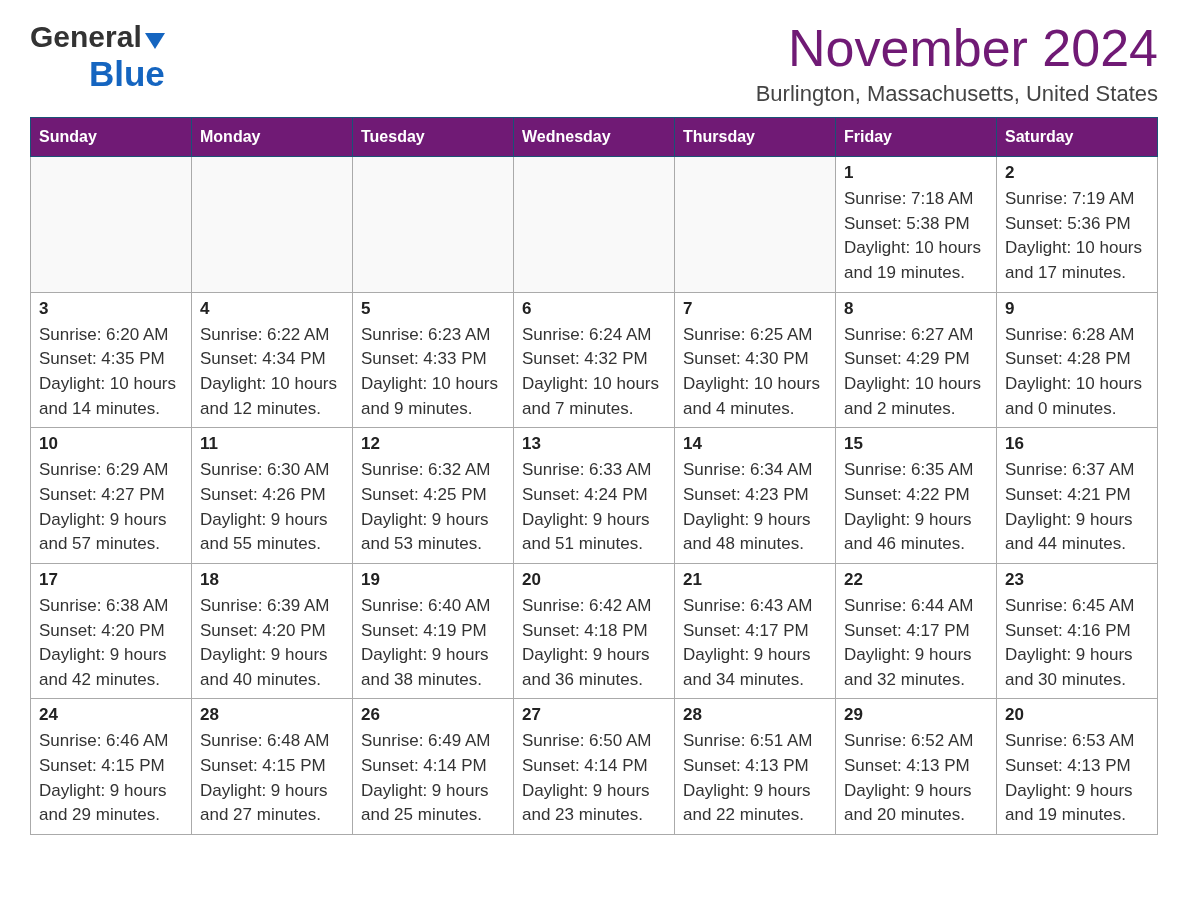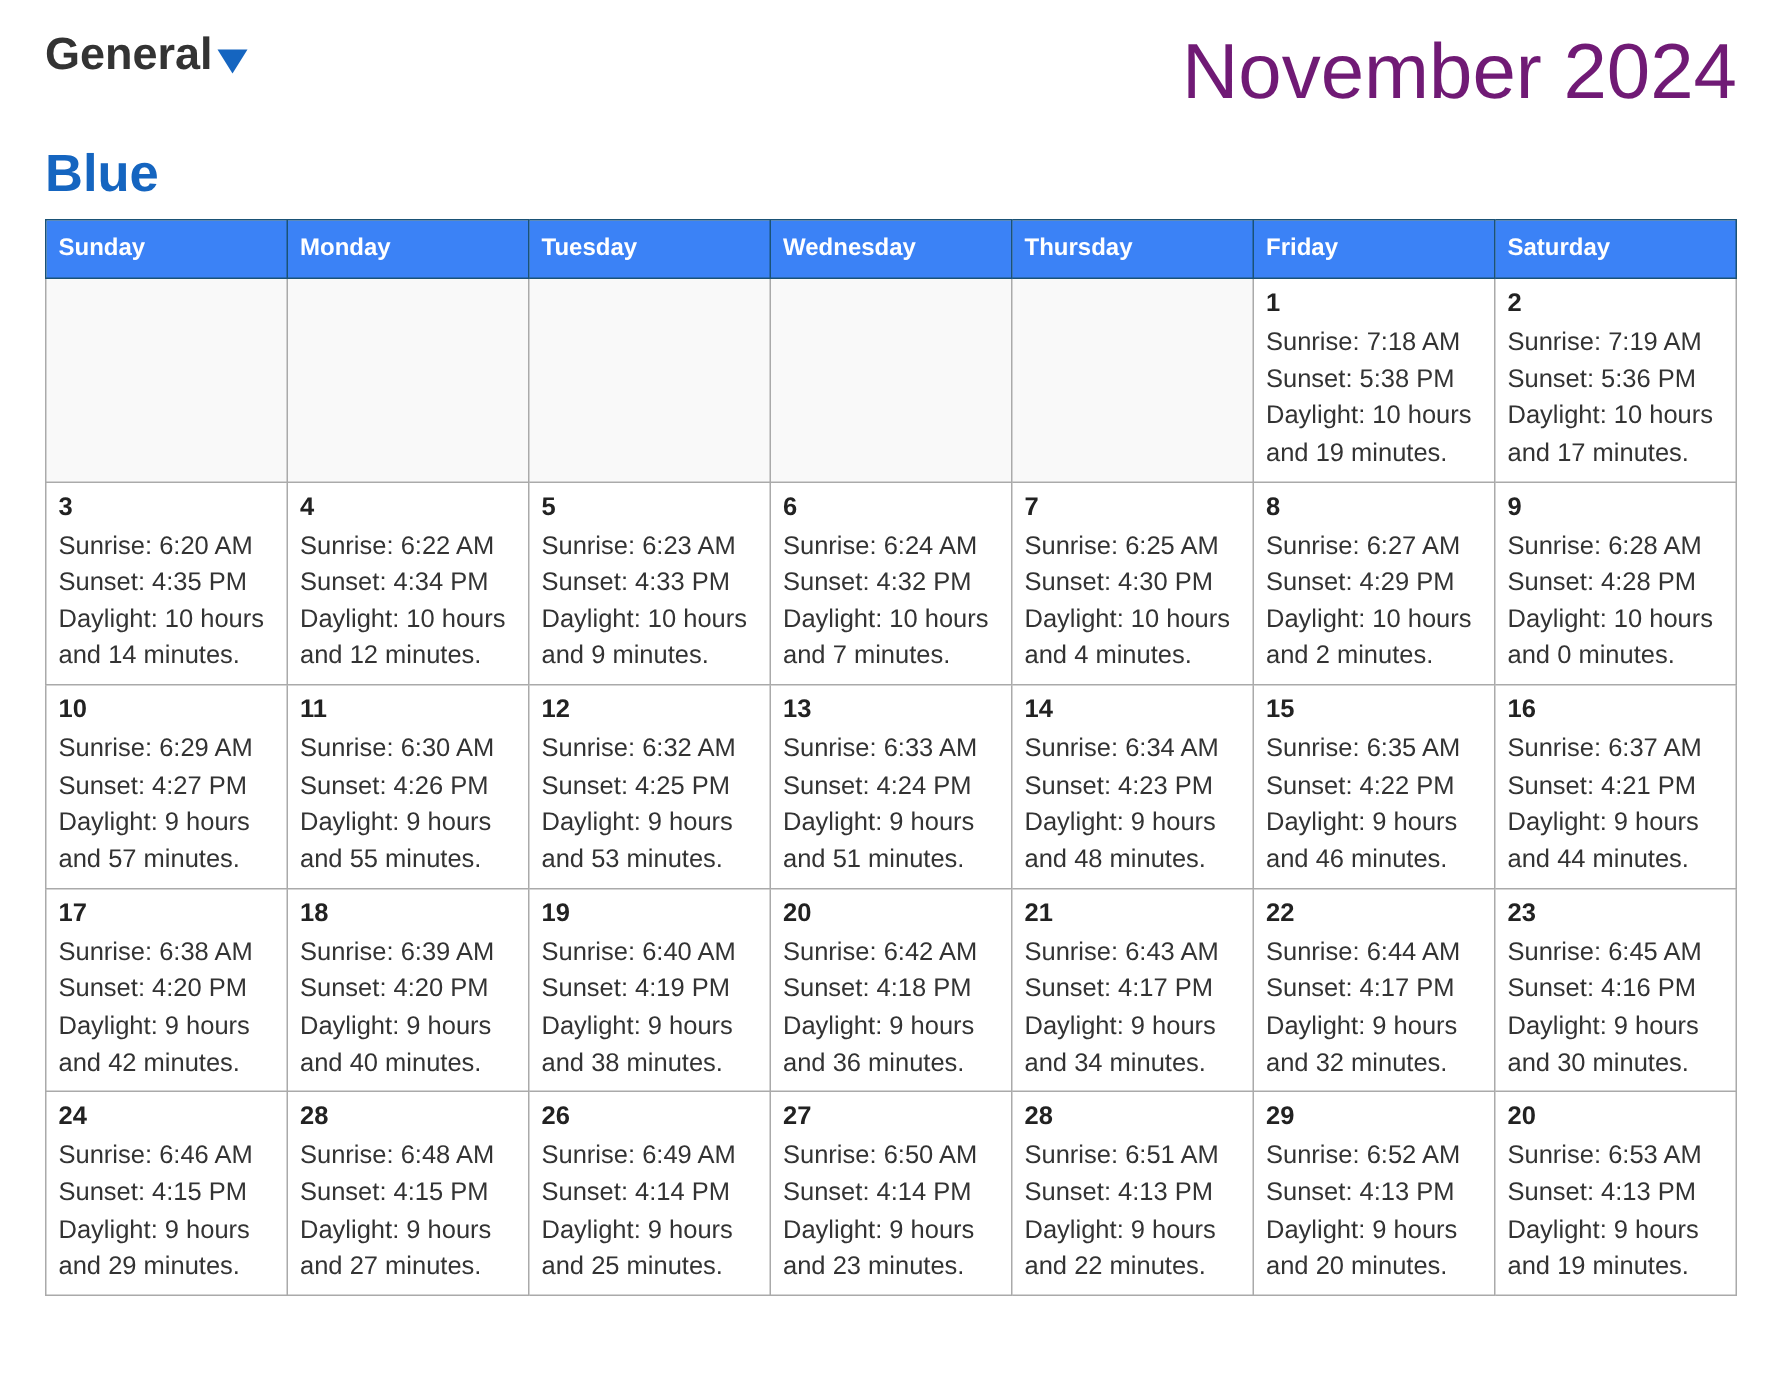--- a/index.html
+++ b/index.html
@@ -12,22 +12,21 @@
     }
     .header {
       display: flex;
       justify-content: space-between;
       align-items: flex-start;
       margin-bottom: 10px;
     }
     .logo {
       display: flex;
       flex-direction: column;
-      align-items: flex-start;
-      gap: 42px;
+      align-items: flex-end;
     }
     .title-block {
       text-align: right;
     }
     .title-block h1 {
       font-size: 52px;
       font-weight: 400;
       color: #701a75;
       line-height: 1.1;
     }
@@ -36,21 +35,21 @@
       font-weight: 400;
       color: #444;
       margin-top: 4px;
     }
     .calendar {
       width: 100%;
       border-collapse: collapse;
       margin-top: 10px;
     }
     .calendar th {
-      background-color: #3b82f6;
+      background-color: #701a75;
       color: #fff;
       font-size: 16px;
       font-weight: 600;
       padding: 10px 8px;
       text-align: left;
       border: 1px solid #1a5276;
     }
     .calendar td {
       vertical-align: top;
       border: 1px solid #aaa;
@@ -91,20 +90,21 @@
     <div class="logo-line-top">
       <span style="font-size:30px;font-weight:bold;color:#333;font-family:Arial,sans-serif;">General</span>
       <span style="display:inline-block;width:0;height:0;border-left:10px solid transparent;border-right:10px solid transparent;border-top:16px solid #1565C0;margin-left:3px;position:relative;top:4px;"></span>
     </div>
     <div>
       <span style="font-size:35px;font-weight:bold;color:#1565C0;font-family:Arial,sans-serif;">Blue</span>
     </div>
   </div>
   <div class="title-block">
     <h1>November 2024</h1>
+    <h2>Burlington, Massachusetts, United States</h2>
   </div>
 </div>
 
 <table class="calendar">
   <thead>
     <tr>
     <th>Sunday</th>
         <th>Monday</th>
         <th>Tuesday</th>
         <th>Wednesday</th>

